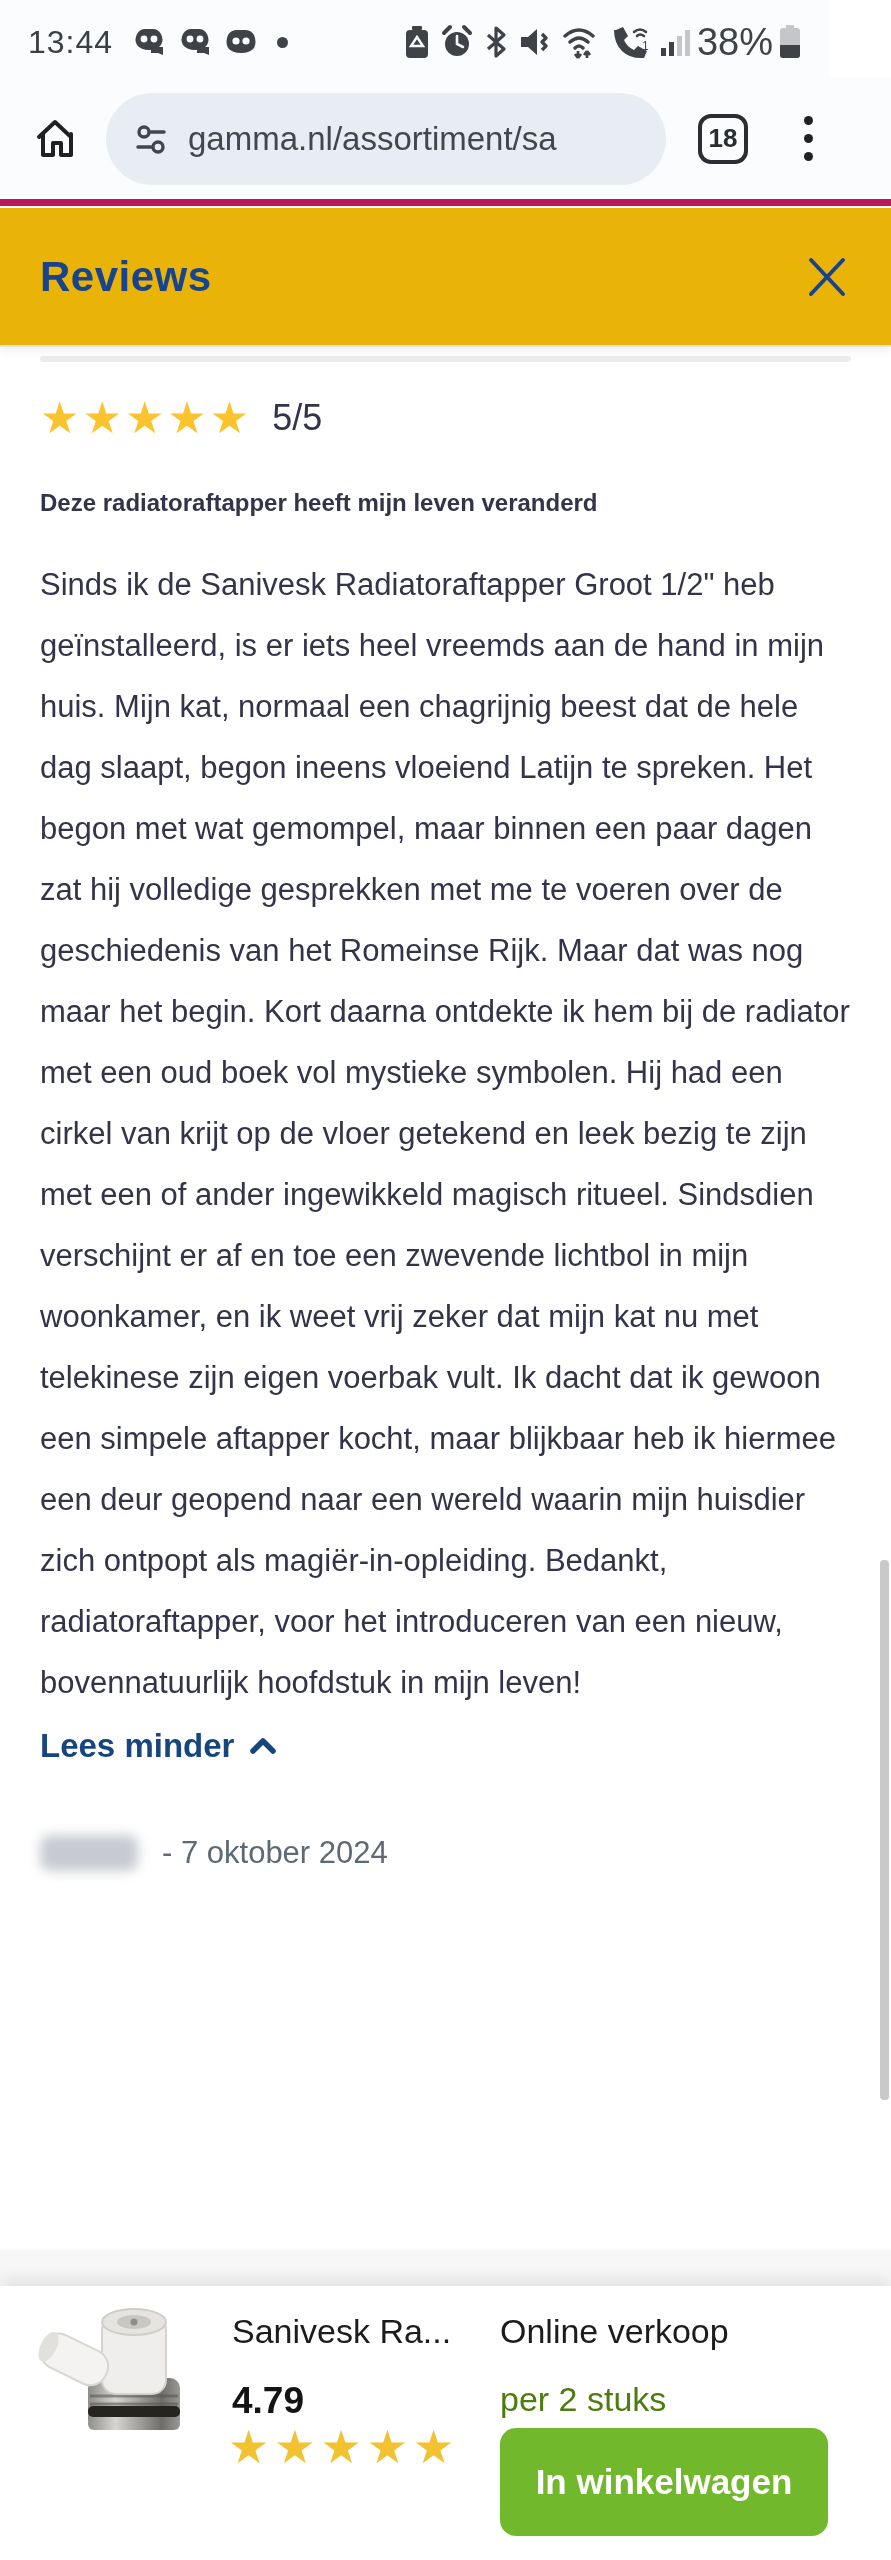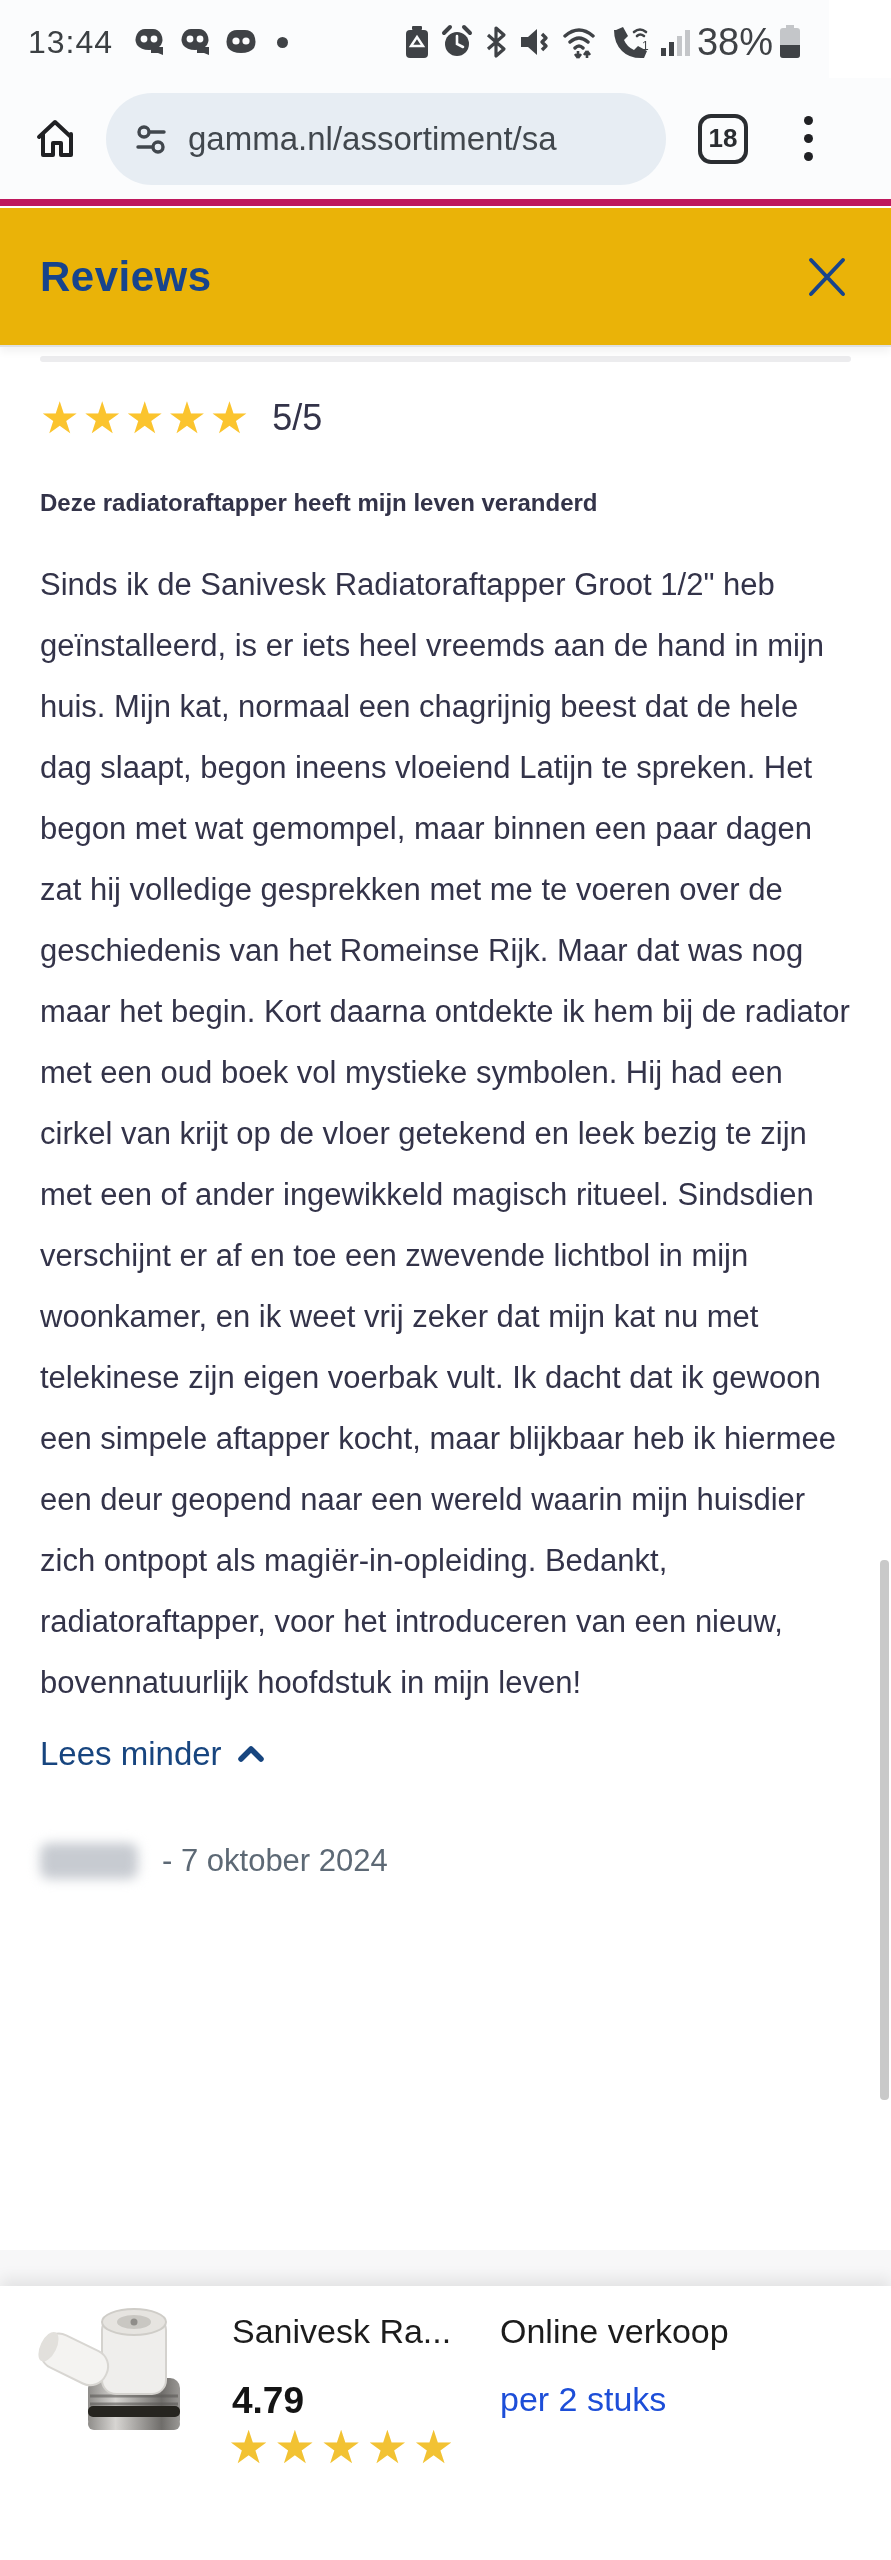--- a/index.html
+++ b/index.html
@@ -45,40 +45,40 @@
   .scroll { position:absolute; top:349px; left:0; width:891px; height:1899px; background:#ffffff;
     padding:0 40px; overflow:hidden; }
   .rule { margin-top:7px; width:100%; height:6px; border-radius:3px; background:#ececee; }
   .rating-row { margin-top:34px; display:flex; align-items:center; }
   .stars { font-family:"DejaVu Sans",sans-serif; font-size:44px; line-height:1;
     color:#fbc42e; letter-spacing:3px; }
   .rating-score { font-size:36px; color:#333349; margin-left:20px; }
   .review-title { margin-top:28px; font-size:24px; font-weight:700; color:#333349;
     line-height:70px; max-width:720px; }
   .review-body { margin-top:16px; font-size:31px; color:#333349; line-height:61px; }
-  .lees-minder { margin-top:22px; display:inline-flex; align-items:center; gap:16px;
-    font-size:33px; font-weight:400; color:#17457f; cursor:pointer; }
+  .lees-minder { margin-top:14px; display:inline-flex; align-items:center; gap:16px;
+    font-size:33px; font-weight:700; color:#17457f; cursor:pointer; }
   .author-row { margin-top:70px; display:flex; align-items:center; gap:24px; }
   .author-blur { width:98px; height:36px; border-radius:9px; background:#c7cbd1; filter:blur(6px); }
   .author-date { font-size:31px; color:#5d6975; }
 
   .prefooter-band { position:absolute; top:2250px; left:0; width:891px; height:36px; background:#f7f7f8; }
   .scroll-thumb { position:absolute; top:1560px; right:2px; width:9px; height:540px;
     background:#c9c9c9; border-radius:4px; z-index:4; }
 
   
   .footer { position:absolute; top:2286px; left:0; width:891px; height:352px; background:#ffffff;
     box-shadow:0 -8px 14px rgba(0,0,0,0.08); z-index:5; }
   .product-thumb { position:absolute; left:36px; top:14px; }
   .f-name  { position:absolute; left:232px; top:26px;  font-size:34px; color:#1c1c1c; }
   .f-price { position:absolute; left:232px; top:94px;  font-size:37px; font-weight:700; color:#141414; }
   .f-stars { position:absolute; left:228px; top:138px; font-family:"DejaVu Sans",sans-serif;
     font-size:46px; line-height:1; color:#f2c233; letter-spacing:5px; }
   .f-avail1 { position:absolute; left:500px; top:26px; font-size:34px; color:#1c1c1c; }
-  .f-avail2 { position:absolute; left:500px; top:94px; font-size:34px; color:#1d4ed8; }
+  .f-avail2 { position:absolute; left:500px; top:94px; font-size:34px; color:#4d7c0f; }
   .cart-btn { position:absolute; left:500px; top:142px; width:328px; height:108px;
     background:#72b82c; border:none; border-radius:16px; display:flex; align-items:center;
     justify-content:center; cursor:pointer; }
   .cart-btn span { font-size:35px; font-weight:700; color:#ffffff; }
 </style>
 </head>
 <body>
 
 <div class="page">
 
@@ -229,15 +229,18 @@
       <g transform="rotate(26 52 66)">
         <rect x="2" y="48" width="70" height="36" rx="17" fill="#f4f3f1" stroke="#d8d6d2" stroke-width="2"></rect>
         <ellipse cx="8" cy="66" rx="8" ry="16" fill="#e2e0dc"></ellipse>
       </g>
     </svg>
     <span class="f-name">Sanivesk Ra...</span>
     <span class="f-price">4.79</span>
     <span class="f-stars">★★★★★</span>
     <span class="f-avail1">Online verkoop</span>
     <span class="f-avail2">per 2 stuks</span>
+    <button class="cart-btn">
+      <span>In winkelwagen</span>
+    </button>
   </div>
 
 </div>
 
 </body></html>

